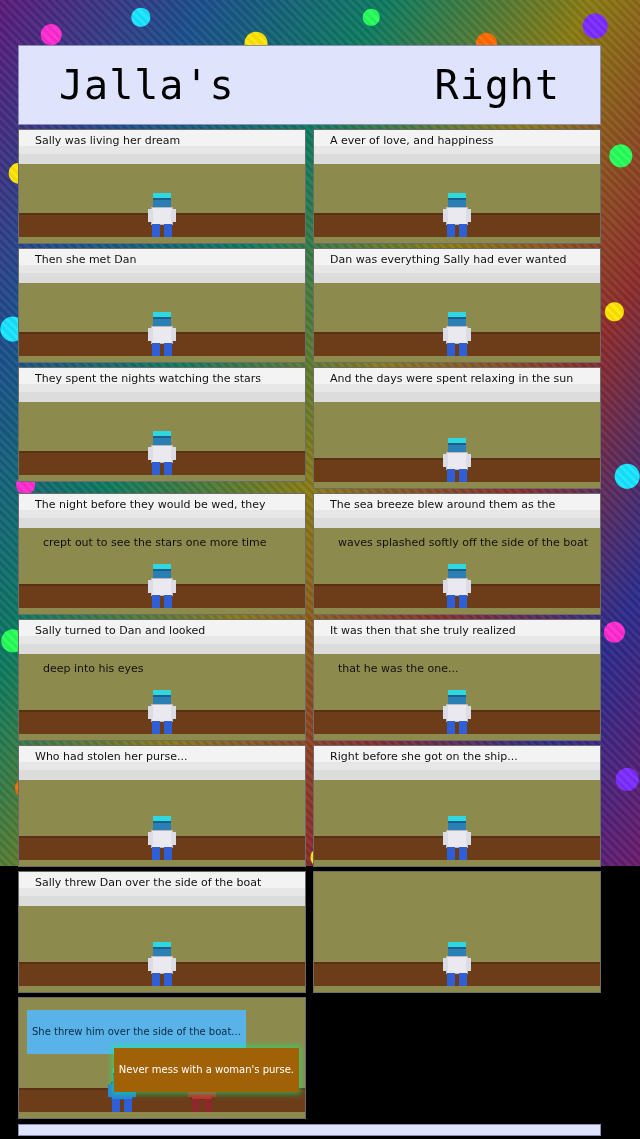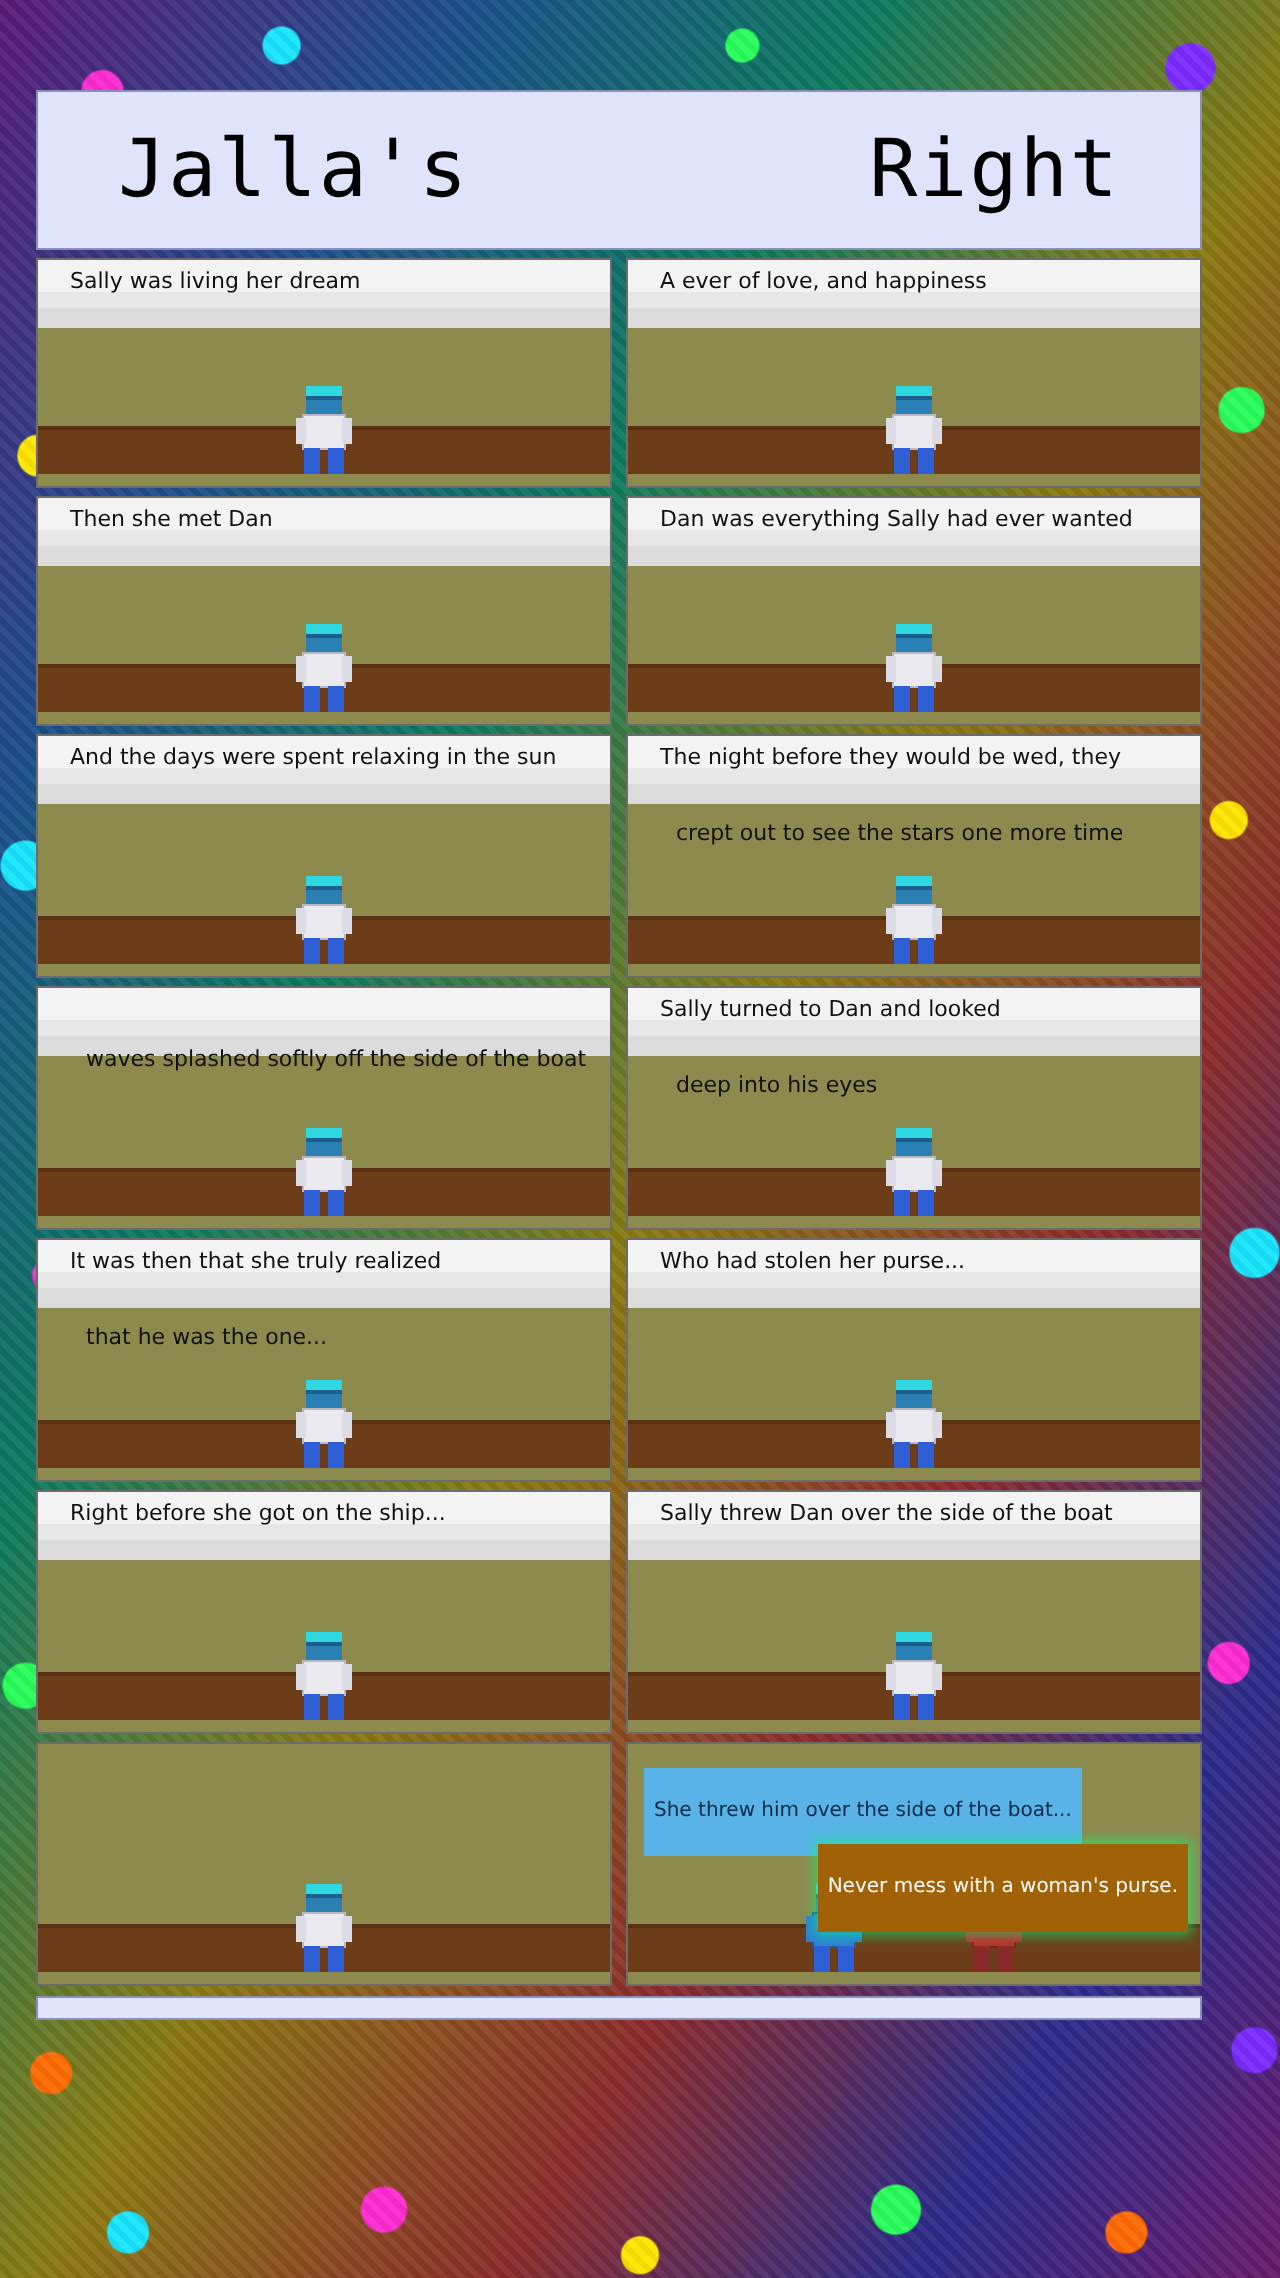--- a/index.html
+++ b/index.html
@@ -11,21 +11,21 @@
     width: 640px;
     height: 1139px;
     overflow: hidden;
     font-family: "DejaVu Sans", sans-serif;
   }
 
   
   .page {
     position: relative;
     width: 640px;
-    height: 1139px;
+    height: 866px;
     background:
       radial-gradient(circle at 8% 4%, #ff2bd1 0 10px, transparent 11px),
       radial-gradient(circle at 22% 2%, #18e6ff 0 9px, transparent 10px),
       radial-gradient(circle at 40% 5%, #ffe600 0 11px, transparent 12px),
       radial-gradient(circle at 58% 2%, #27ff5a 0 8px, transparent 9px),
       radial-gradient(circle at 76% 5%, #ff6a00 0 10px, transparent 11px),
       radial-gradient(circle at 93% 3%, #7b2bff 0 12px, transparent 13px),
       radial-gradient(circle at 3% 20%, #ffe600 0 10px, transparent 11px),
       radial-gradient(circle at 2% 38%, #18e6ff 0 12px, transparent 13px),
       radial-gradient(circle at 4% 56%, #ff2bd1 0 9px, transparent 10px),
@@ -313,20 +313,40 @@
           <div class="char-hair"></div>
           <div class="char-face"></div>
           <div class="char-body"></div>
           <div class="char-arm-l"></div>
           <div class="char-arm-r"></div>
           <div class="char-leg-l"></div>
           <div class="char-leg-r"></div>
         </div>
       </div>
 
+      <div class="panel">
+        <div class="scene">
+          <div class="sky"></div>
+          <div class="sea"></div>
+          <div class="deck"></div>
+        </div>
+        <div class="caption">
+          <span>They spent the nights watching the stars</span>
+          <span class="l2"></span>
+        </div>
+        <div class="char">
+          <div class="char-hair"></div>
+          <div class="char-face"></div>
+          <div class="char-body"></div>
+          <div class="char-arm-l"></div>
+          <div class="char-arm-r"></div>
+          <div class="char-leg-l"></div>
+          <div class="char-leg-r"></div>
+        </div>
+      </div>
 
       <div class="panel tall">
         <div class="scene">
           <div class="sky"></div>
           <div class="sea"></div>
           <div class="deck"></div>
         </div>
         <div class="caption">
           <span>And the days were spent relaxing in the sun</span>
           <span class="l2"></span>
@@ -363,20 +383,21 @@
         </div>
       </div>
 
       <div class="panel tall">
         <div class="scene">
           <div class="sky"></div>
           <div class="sea"></div>
           <div class="deck"></div>
         </div>
         <div class="caption">
+          <span>The sea breeze blew around them as the</span>
           <span class="l2">waves splashed softly off the side of the boat</span>
         </div>
         <div class="char">
           <div class="char-hair"></div>
           <div class="char-face"></div>
           <div class="char-body"></div>
           <div class="char-arm-l"></div>
           <div class="char-arm-r"></div>
           <div class="char-leg-l"></div>
           <div class="char-leg-r"></div>

